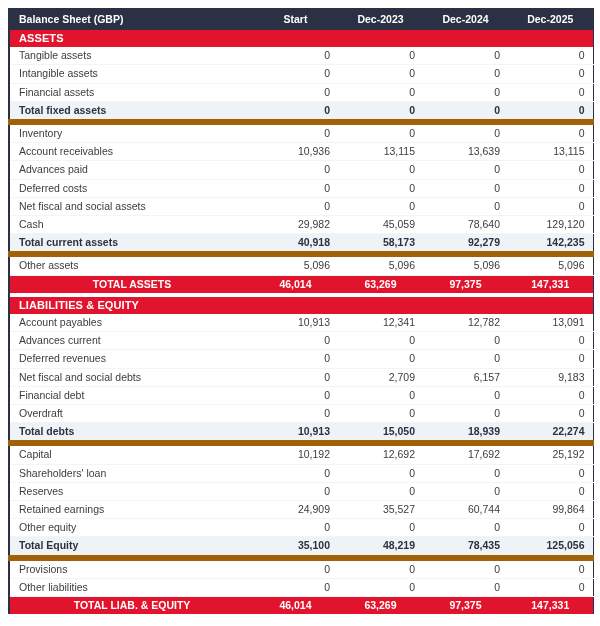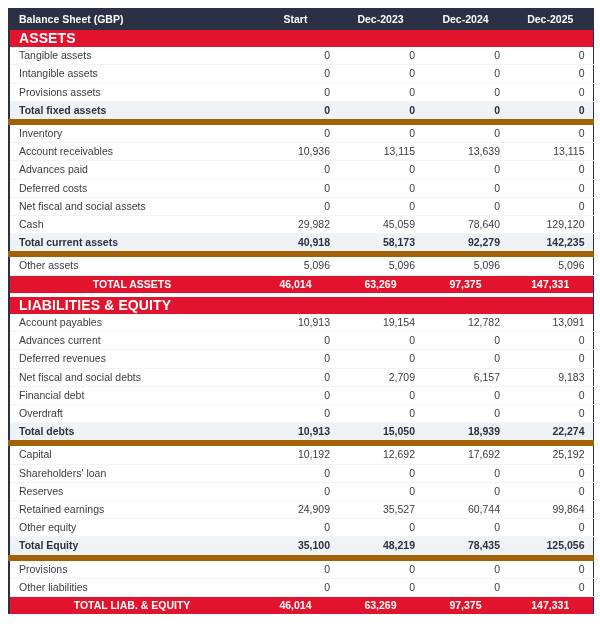--- a/index.html
+++ b/index.html
@@ -55,21 +55,21 @@
     border-bottom: 1px solid #f2f4f6;
   }
   tbody td.t-label { text-align: left; padding-left: 9px; }
   tbody td.t-val   { text-align: right; }
 
   
   tr.band td {
     background: #e2142d;
     color: #ffffff;
     font-weight: bold;
-    font-size: 14px;
+    font-size: 11px;
     letter-spacing: 0.1px;
     border-bottom: none;
   }
 
   
   tr.subtotal td {
     background: #f0f3f5;
     color: #2b3045;
     font-weight: bold;
     border-bottom: 6px solid #a16207;
@@ -130,21 +130,21 @@
           <td class="t-val">0</td>
         </tr>
         <tr>
           <td class="t-label">Intangible assets</td>
           <td class="t-val">0</td>
           <td class="t-val">0</td>
           <td class="t-val">0</td>
           <td class="t-val">0</td>
         </tr>
         <tr>
-          <td class="t-label">Provisions assets</td>
+          <td class="t-label">Financial assets</td>
           <td class="t-val">0</td>
           <td class="t-val">0</td>
           <td class="t-val">0</td>
           <td class="t-val">0</td>
         </tr>
         <tr class="subtotal">
           <td class="t-label">Total fixed assets</td>
           <td class="t-val">0</td>
           <td class="t-val">0</td>
           <td class="t-val">0</td>
@@ -219,21 +219,21 @@
         <tr class="band">
           <td class="t-label">LIABILITIES &amp; EQUITY</td>
           <td class="t-val"></td>
           <td class="t-val"></td>
           <td class="t-val"></td>
           <td class="t-val"></td>
         </tr>
         <tr>
           <td class="t-label">Account payables</td>
           <td class="t-val">10,913</td>
-          <td class="t-val">19,154</td>
+          <td class="t-val">12,341</td>
           <td class="t-val">12,782</td>
           <td class="t-val">13,091</td>
         </tr>
         <tr>
           <td class="t-label">Advances current</td>
           <td class="t-val">0</td>
           <td class="t-val">0</td>
           <td class="t-val">0</td>
           <td class="t-val">0</td>
         </tr>

